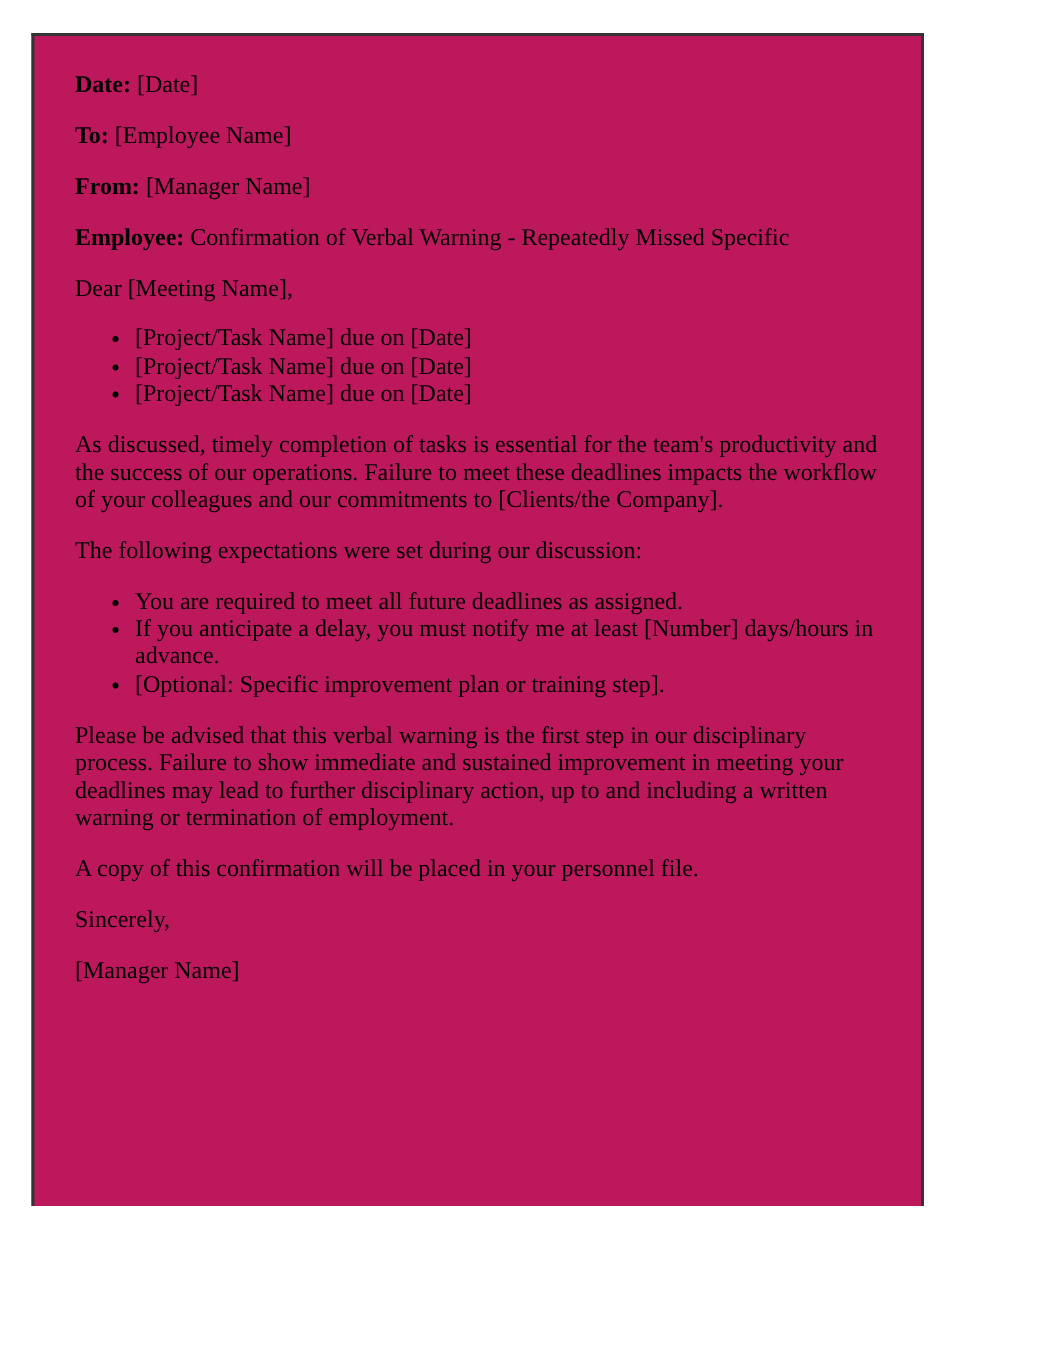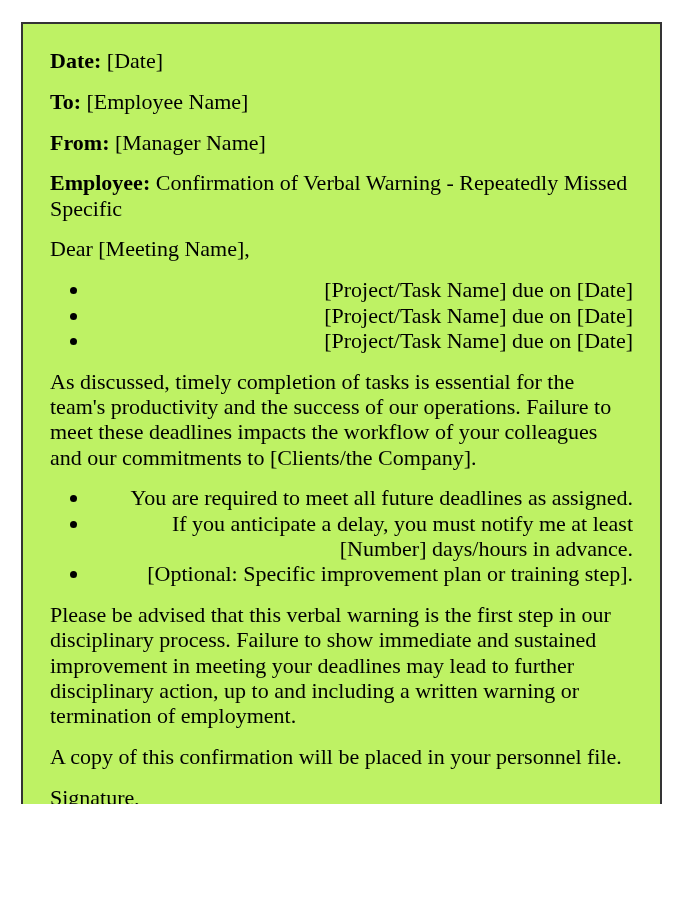--- a/index.html
+++ b/index.html
@@ -12,41 +12,40 @@
     height: 900px;
     position: relative;
     font-family: "Liberation Serif", "DejaVu Serif", serif;
     color: #000000;
   }
   .letter-frame {
     position: absolute;
     left: 21px;
     top: 22px;
     box-sizing: border-box;
-    width: 641px;
+    width: 595px;
     height: 782px;
     border: 2px solid #343434;
     border-bottom: none;
     padding: 24px 27px 0 27px;
     overflow: hidden;
-    background: #bef264;
-    font-size: 22px;
+    background: #be185d;
+    font-size: 16px;
     line-height: 1.15;
   }
   .letter-frame p {
     margin: 15.5px 0;
   }
   .letter-frame p:first-child {
     margin-top: 0;
   }
   .letter-frame ul {
     margin: 15.5px 0;
     padding-left: 40px;
     list-style-type: disc;
-    text-align: right;
   }
   .field-label {
     font-weight: bold;
   }
 </style>
 </head>
 <body>
 
 <div class="letter-frame">
 
@@ -63,29 +62,30 @@
 
 
   <ul>
     <li>[Project/Task Name] due on [Date]</li>
     <li>[Project/Task Name] due on [Date]</li>
     <li>[Project/Task Name] due on [Date]</li>
   </ul>
 
   <p>As discussed, timely completion of tasks is essential for the team's productivity and the success of our operations. Failure to meet these deadlines impacts the workflow of your colleagues and our commitments to [Clients/the Company].</p>
 
+  <p>The following expectations were set during our discussion:</p>
 
   <ul>
     <li>You are required to meet all future deadlines as assigned.</li>
     <li>If you anticipate a delay, you must notify me at least [Number] days/hours in advance.</li>
     <li>[Optional: Specific improvement plan or training step].</li>
   </ul>
 
   <p>Please be advised that this verbal warning is the first step in our disciplinary process. Failure to show immediate and sustained improvement in meeting your deadlines may lead to further disciplinary action, up to and including a written warning or termination of employment.</p>
 
   <p>A copy of this confirmation will be placed in your personnel file.</p>
 
-  <p>Signature,</p>
+  <p>Sincerely,</p>
 
 
   <p>[Manager Name]</p>
 
 </div>
 
 </body></html>

